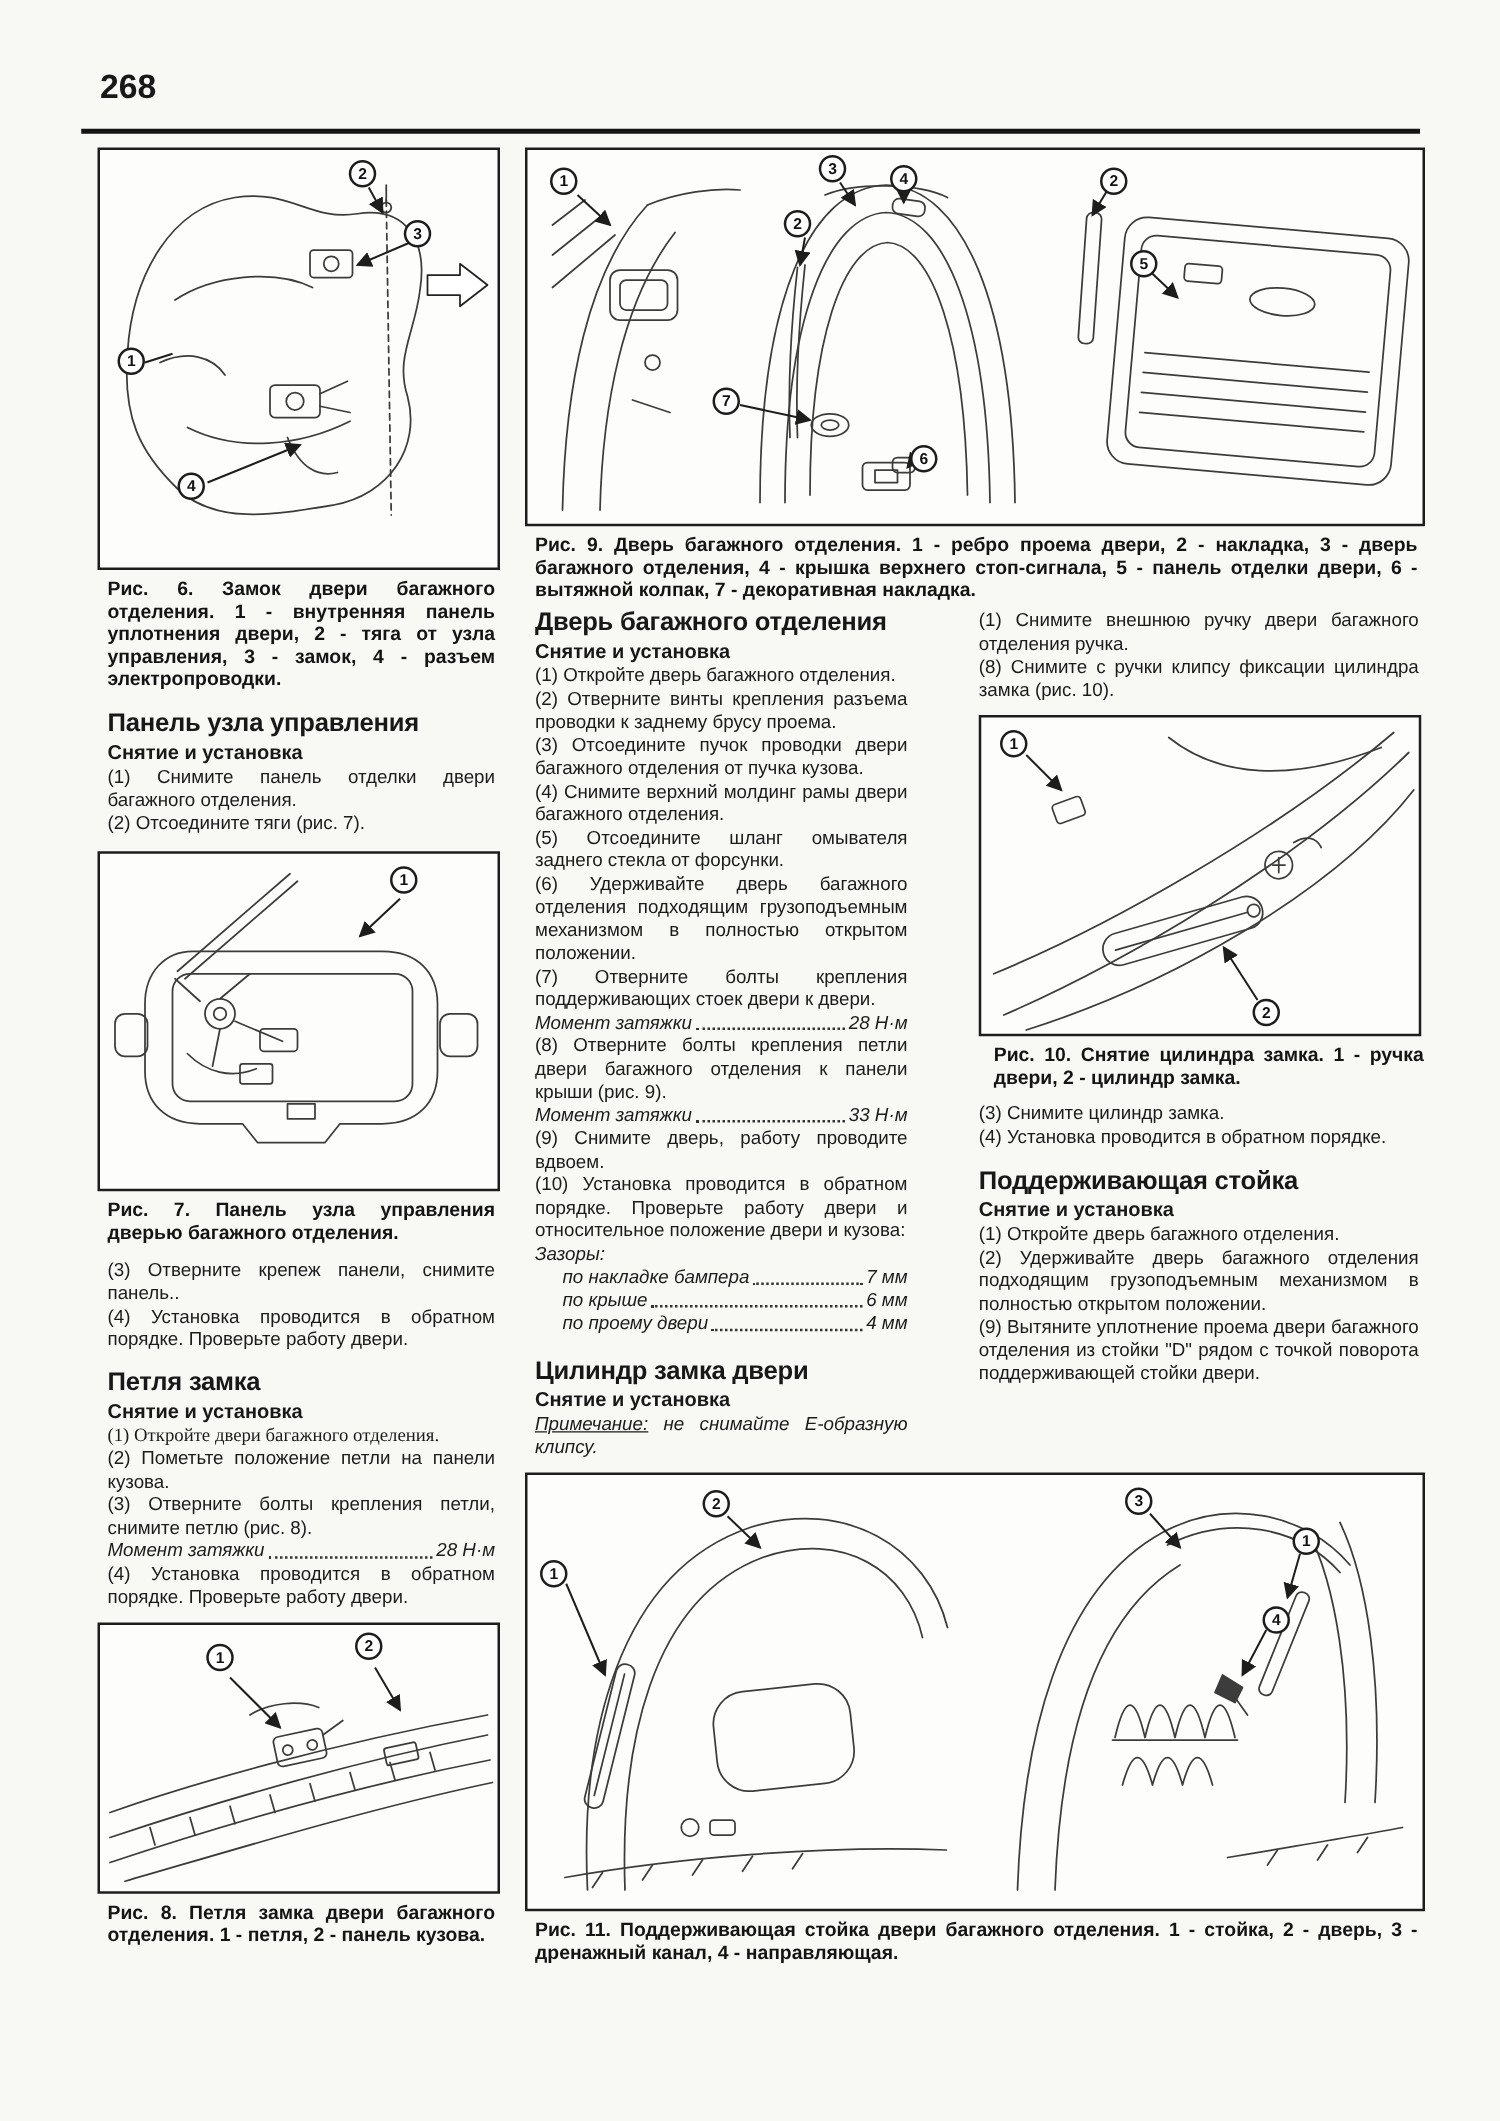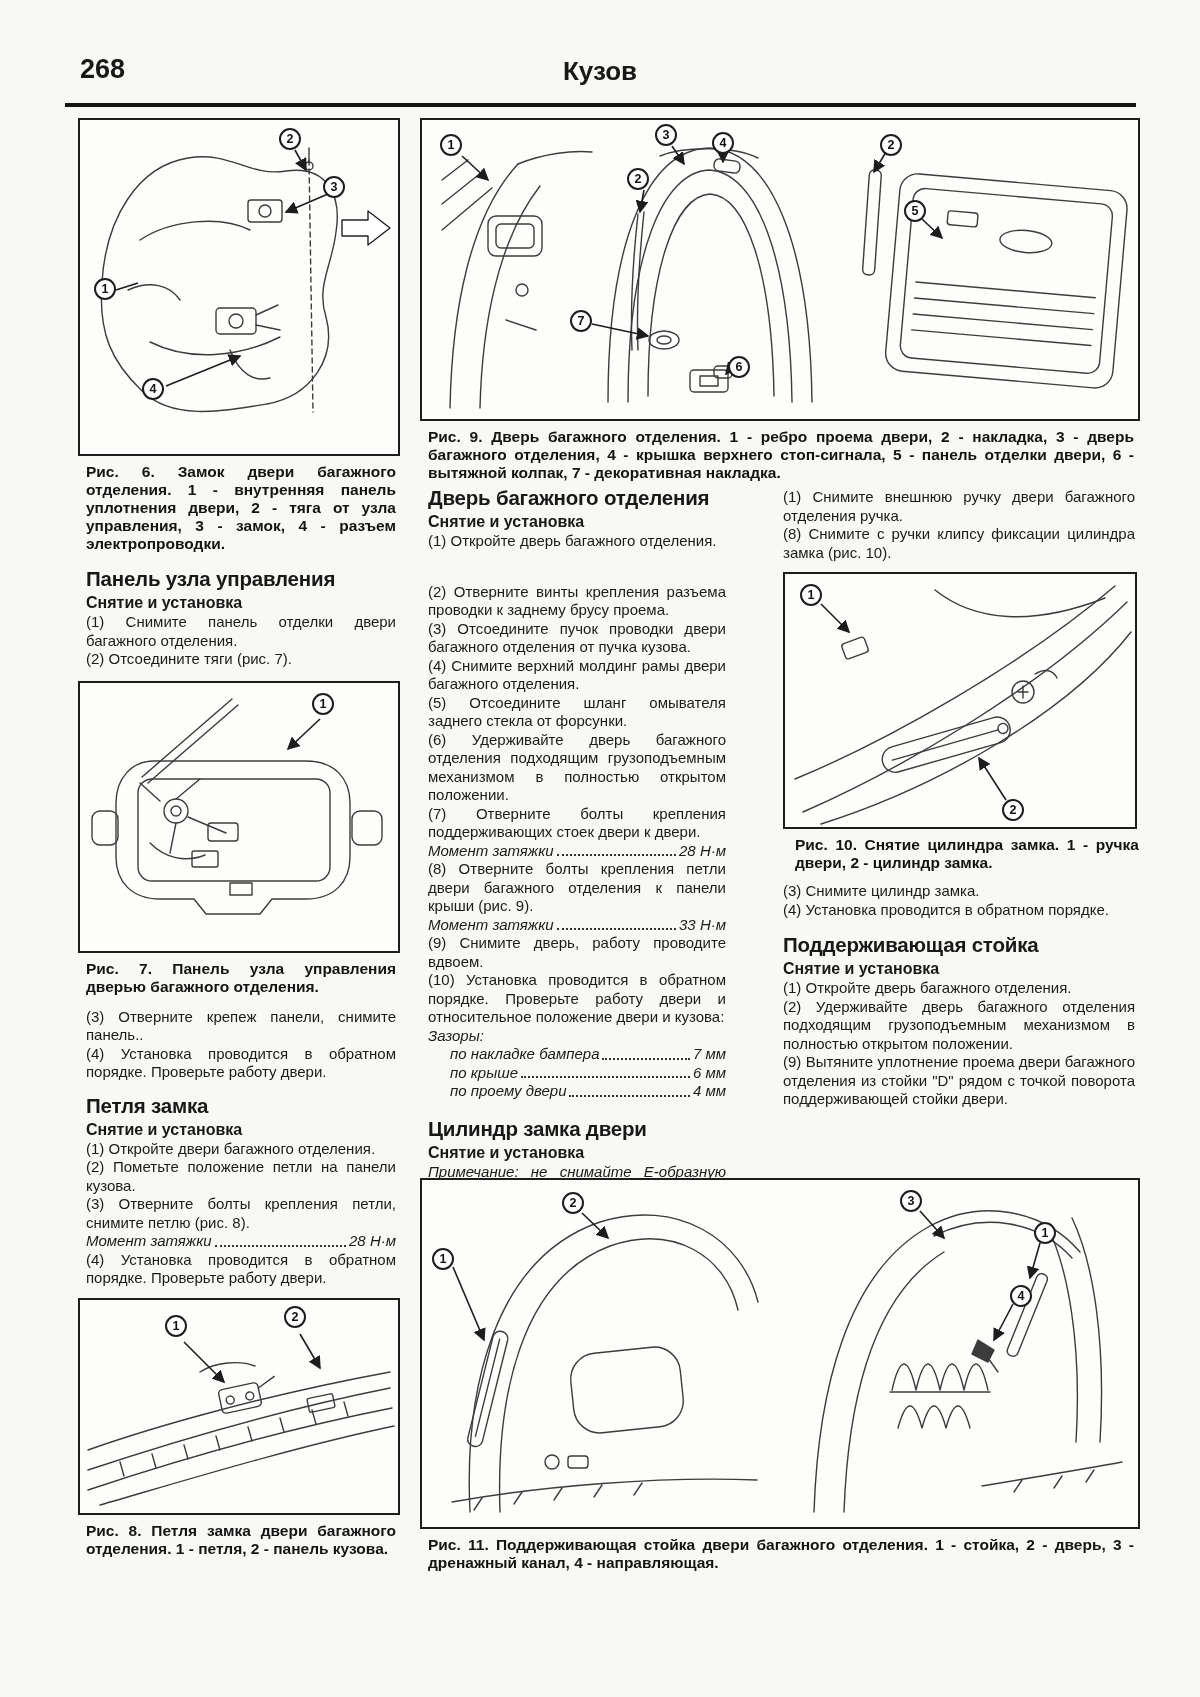--- a/index.html
+++ b/index.html
@@ -31,21 +31,20 @@
            text-align:center;z-index:3;color:#111;}
   .art{stroke:#3c3c3c;stroke-width:1.4;fill:none;stroke-linecap:round;stroke-linejoin:round;}
   .lead-line{stroke:#1d1d1d;stroke-width:1.6;fill:none;}
 </style>
 </head>
 <body>
 
 <div class="page">
 
   <div class="hdr-num">268</div>
-  <div class="hdr-title">Кузов</div>
   <div class="hdr-rule"></div>
 
   <div class="col" style="left:78px;top:118px;width:318px;">
 
     <div class="figbox" style="width:318px;height:334px;">
       <svg width="318" height="334" viewBox="0 0 318 334">
         <defs>
             <marker id="a6" markerWidth="8" markerHeight="8" refX="7" refY="4" orient="auto">
               <path d="M0,0 L8,4 L0,8 z" fill="#1d1d1d"></path>
             </marker>
@@ -112,21 +111,21 @@
       </svg>
       <span class="callout" style="left:232px;top:10px;">1</span>
     </div>
     <p class="cap" style="width:310px;">Рис. 7. Панель узла управления дверью багажного отделения.</p>
 
     <p class="p mt12" style="width:310px;">(3) Отверните крепеж панели, снимите панель..</p>
     <p class="p" style="width:310px;">(4) Установка проводится в обратном порядке. Проверьте работу двери.</p>
 
     <h2 class="h1" style="margin-top:12px;">Петля замка</h2>
     <h3 class="h2">Снятие и установка</h3>
-    <p class="p" style="width:310px;">(1) Откройте двери багажного отделения.</p>
+    <p class="p" style="width:310px;font-family:Liberation Serif, serif;">(1) Откройте двери багажного отделения.</p>
     <p class="p" style="width:310px;">(2) Пометьте положение петли на панели кузова.</p>
     <p class="p" style="width:310px;">(3) Отверните болты крепления петли, снимите петлю (рис. 8).</p>
     <div class="spec" style="width:310px;">
       <span class="lbl">Момент затяжки</span>
       <span class="lead"></span>
       <span class="val">28 Н·м</span>
     </div>
     <p class="p" style="width:310px;">(4) Установка проводится в обратном порядке. Проверьте работу двери.</p>
 
     <div class="figbox mt10" style="width:318px;height:213px;">
@@ -219,21 +218,21 @@
       <span class="callout" style="left:148px;top:190px;">7</span>
       <span class="callout" style="left:306px;top:236px;">6</span>
     </div>
     <p class="cap" style="width:706px;">Рис. 9. Дверь багажного отделения. 1 - ребро проема двери, 2 - накладка, 3 - дверь багажного отделения, 4 - крышка верхнего стоп-сигнала, 5 - панель отделки двери, 6 - вытяжной колпак, 7 - декоративная накладка.</p>
   </div>
 
   <div class="col" style="left:428px;top:486px;width:298px;">
     <h2 class="h1" style="margin:0;">Дверь багажного отделения</h2>
     <h3 class="h2" style="margin-left:0;">Снятие и установка</h3>
     <p class="p" style="margin-left:0;">(1) Откройте дверь багажного отделения.</p>
-    <p class="p" style="margin-left:0;margin-top:32px;">(2) Отверните винты крепления разъема проводки к заднему брусу проема.</p>
+    <p class="p" style="margin-left:0;">(2) Отверните винты крепления разъема проводки к заднему брусу проема.</p>
     <p class="p" style="margin-left:0;">(3) Отсоедините пучок проводки двери багажного отделения от пучка кузова.</p>
     <p class="p" style="margin-left:0;">(4) Снимите верхний молдинг рамы двери багажного отделения.</p>
     <p class="p" style="margin-left:0;">(5) Отсоедините шланг омывателя заднего стекла от форсунки.</p>
     <p class="p" style="margin-left:0;">(6) Удерживайте дверь багажного отделения подходящим грузоподъемным механизмом в полностью открытом положении.</p>
     <p class="p" style="margin-left:0;">(7) Отверните болты крепления поддерживающих стоек двери к двери.</p>
     <div class="spec" style="margin-left:0;">
       <span class="lbl">Момент затяжки</span>
       <span class="lead"></span>
       <span class="val">28 Н·м</span>
     </div>

